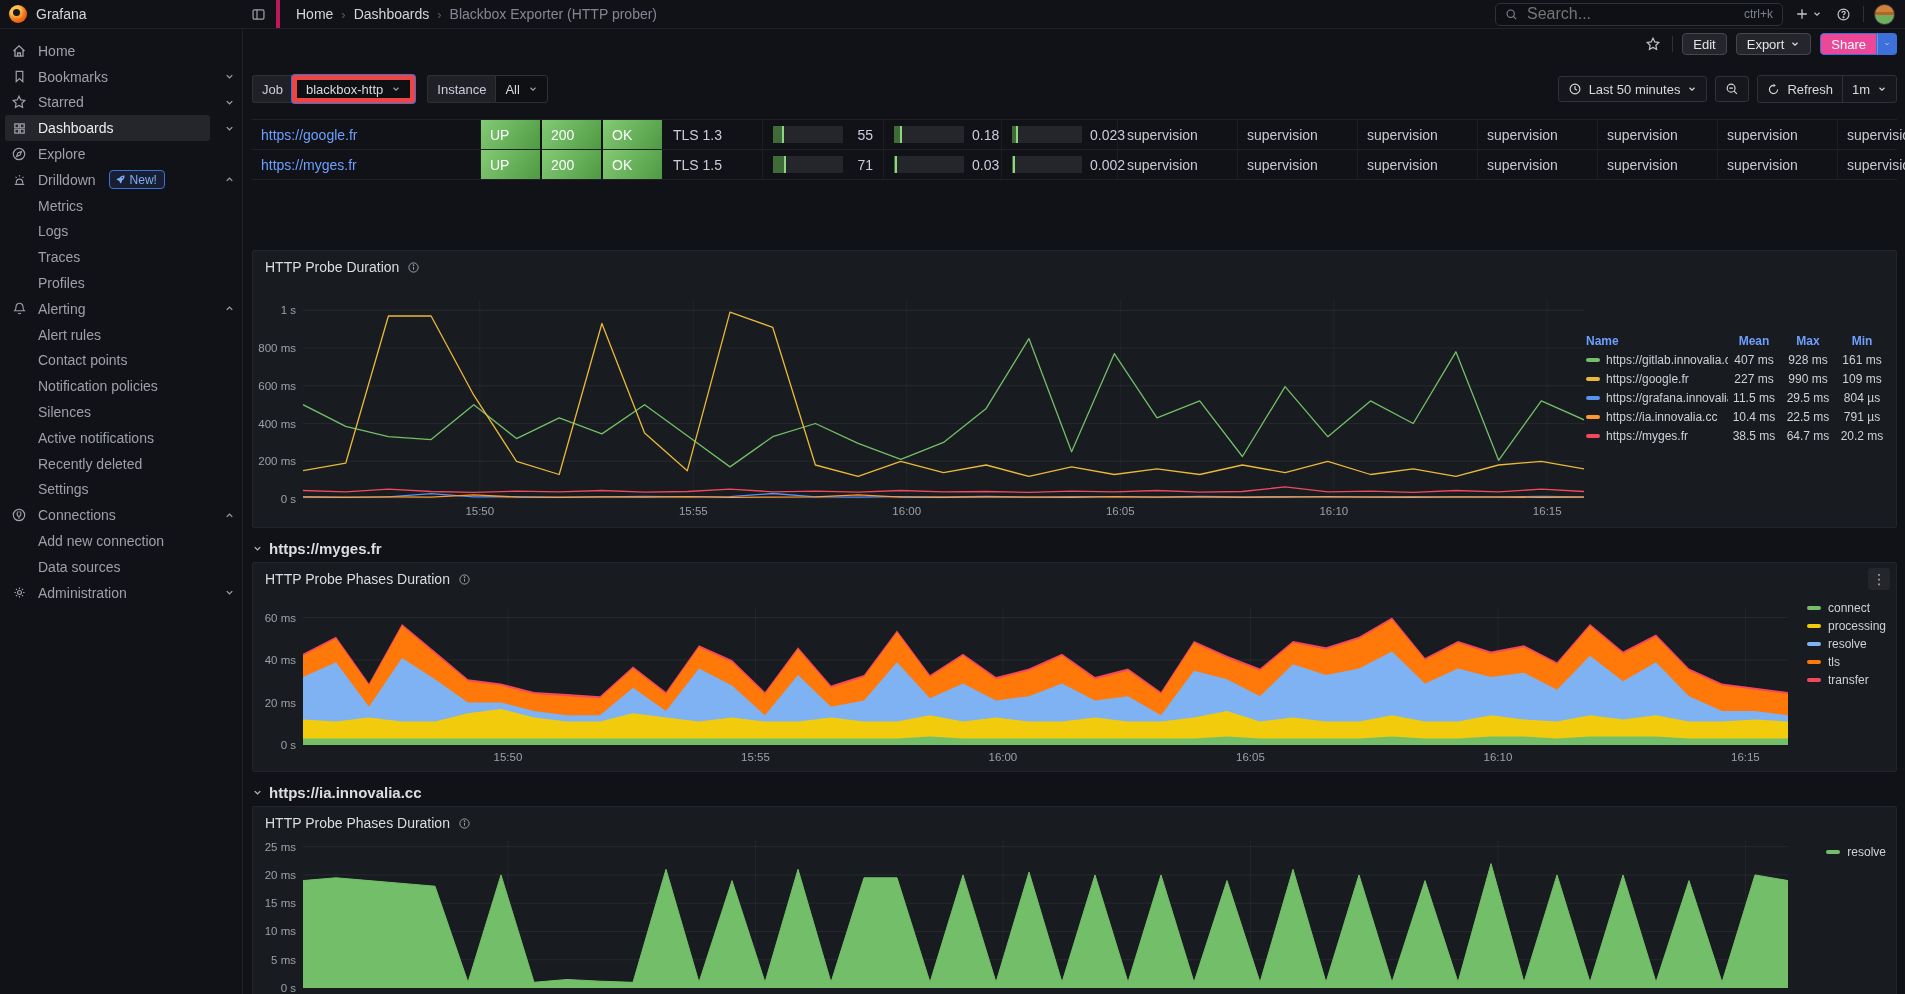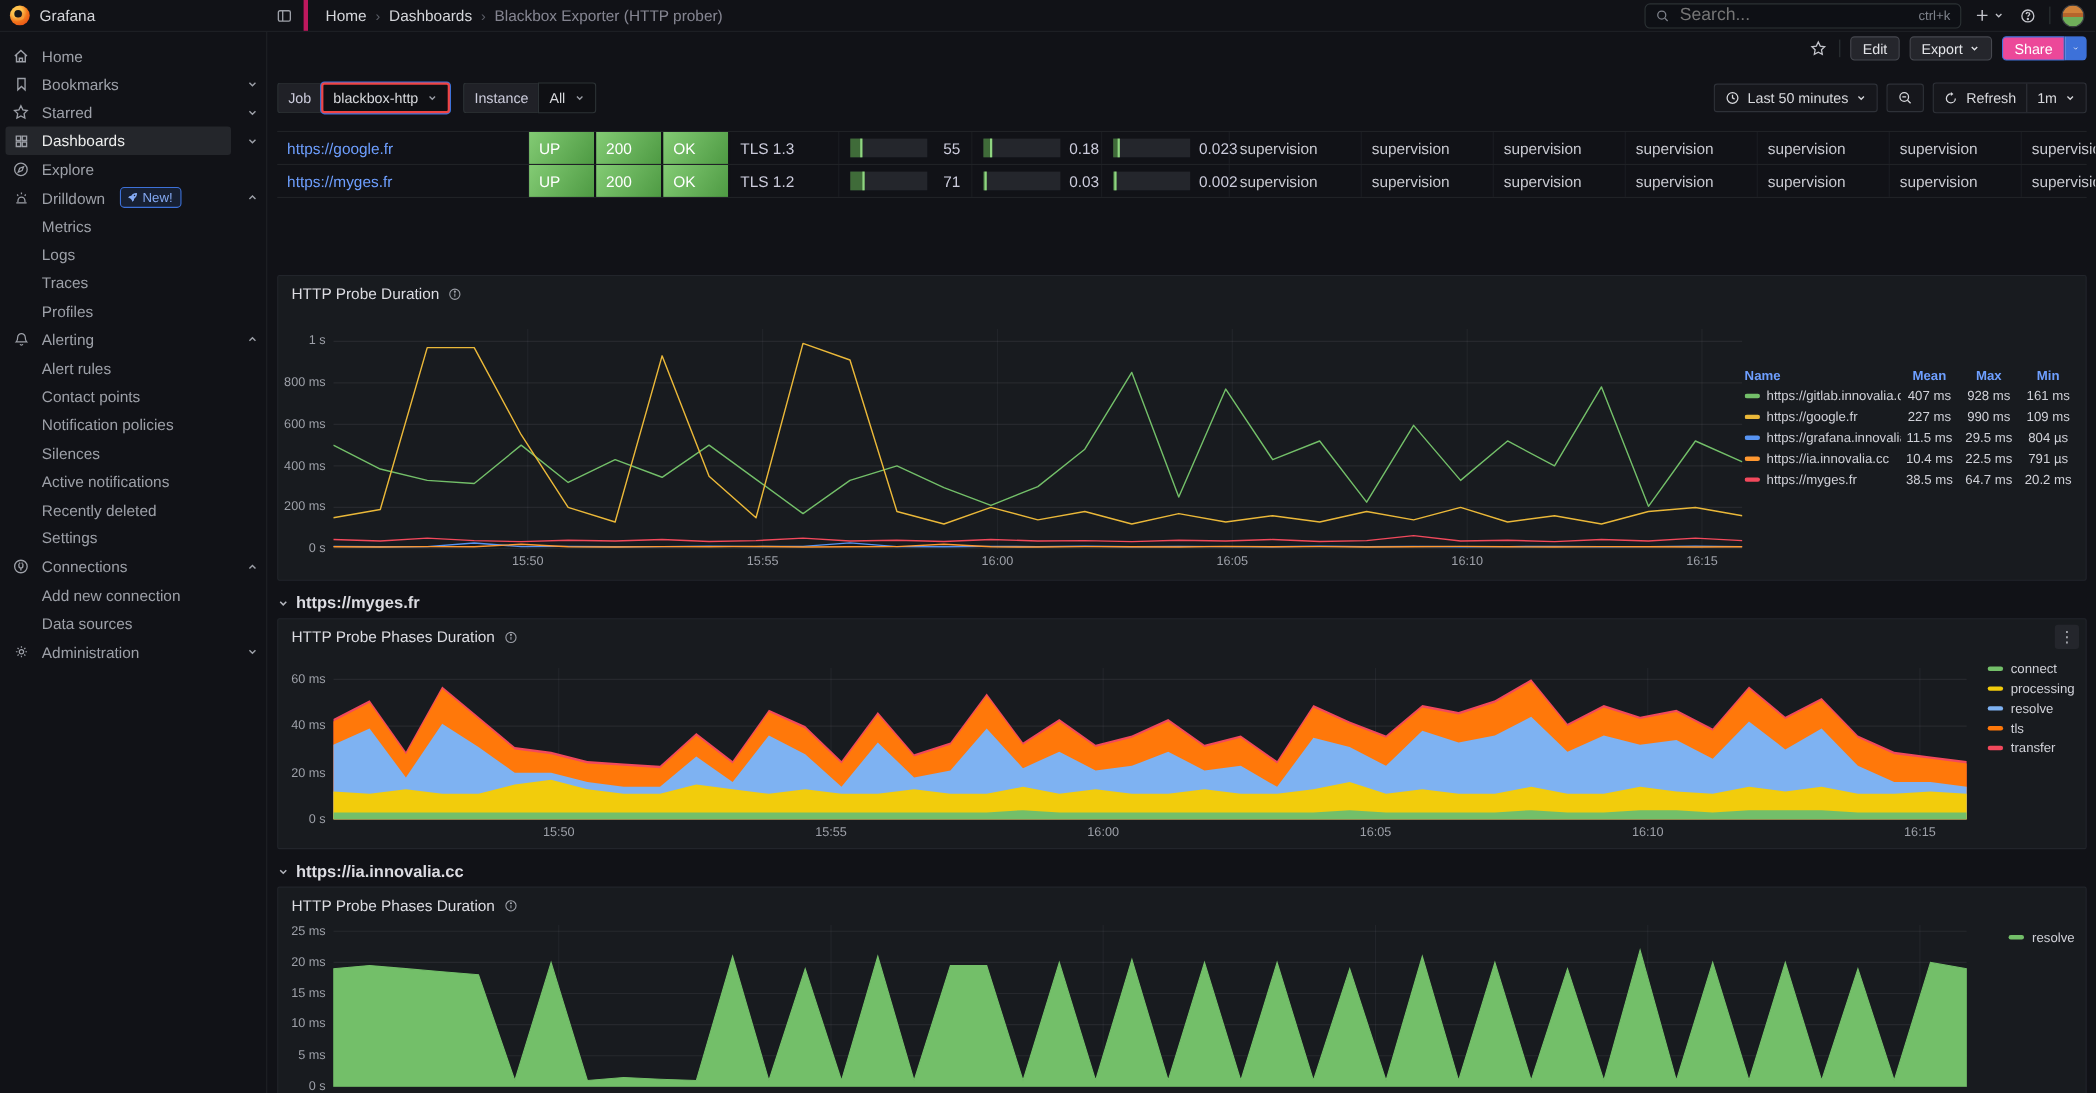--- a/index.html
+++ b/index.html
@@ -57,21 +57,21 @@
        background:#3d71d9;border:1px solid #3d71d9;border-left:1px solid rgba(255,255,255,0.25);
        border-radius:0 4px 4px 0;color:#fff;cursor:pointer;margin-left:-9px;}
   
   .controls{margin-top:18px;height:28px;display:flex;justify-content:space-between;align-items:center;}
   .controls-left{display:flex;gap:12px;}
   .filter{display:flex;height:28px;box-sizing:border-box;font-size:13px;}
   .f-label{background:#202127;border:1px solid #2c3235;border-right:none;border-radius:3px 0 0 3px;
            display:flex;align-items:center;padding:0 9px;color:#ccccdc;}
   .f-value{background:#0f1014;border:1px solid #2c3235;border-radius:0 3px 3px 0;display:flex;
            align-items:center;gap:8px;padding:0 9px;color:#d8d9dd;cursor:pointer;}
-  .f-value.focused{border:2px solid #ef4444;box-shadow:0 0 0 1px #3d71d9;border-radius:3px;}
+  .f-value.focused{border:5px solid #ef4444;box-shadow:0 0 0 1px #3d71d9;border-radius:3px;}
   .controls-right{display:flex;gap:8px;align-items:center;}
   .tbtn{height:26px;display:inline-flex;align-items:center;gap:7px;padding:0 9px;background:#16171c;
         border:1px solid #2e3138;border-radius:3px;color:#d8d9dd;font-size:13px;cursor:pointer;}
   .tgroup{display:flex;height:26px;background:#16171c;border:1px solid #2e3138;border-radius:3px;}
   .tgroup .seg{display:flex;align-items:center;gap:7px;padding:0 9px;font-size:13px;color:#d8d9dd;cursor:pointer;}
   .tgroup .seg + .seg{border-left:1px solid #2e3138;}
   
   .ptable{margin-top:16px;border-top:1px solid #202226;}
   .trow{display:grid;grid-template-columns:229px 61px 61px 61px 99px 121px 118px 116px repeat(7,120px);
         height:29px;border-bottom:1px solid #202226;align-items:stretch;font-size:14px;}
@@ -495,21 +495,21 @@
         <div class="tcell sup">supervision</div>
         <div class="tcell sup">supervision</div>
         <div class="tcell sup">supervision</div>
         <div class="tcell sup">supervision</div>
       </div>
       <div class="trow">
         <div class="tcell link">https://myges.fr</div>
         <div class="tcell green">UP</div>
         <div class="tcell green">200</div>
         <div class="tcell green">OK</div>
-        <div class="tcell">TLS 1.2</div>
+        <div class="tcell">TLS 1.5</div>
         <div class="gauge">
           <div class="gbar">
             <div class="gfill" style="width: 16%;"></div>
           </div>
           <div class="gval">71</div>
         </div>
         <div class="gauge">
           <div class="gbar">
             <div class="gfill" style="width: 2%;"></div>
           </div>

